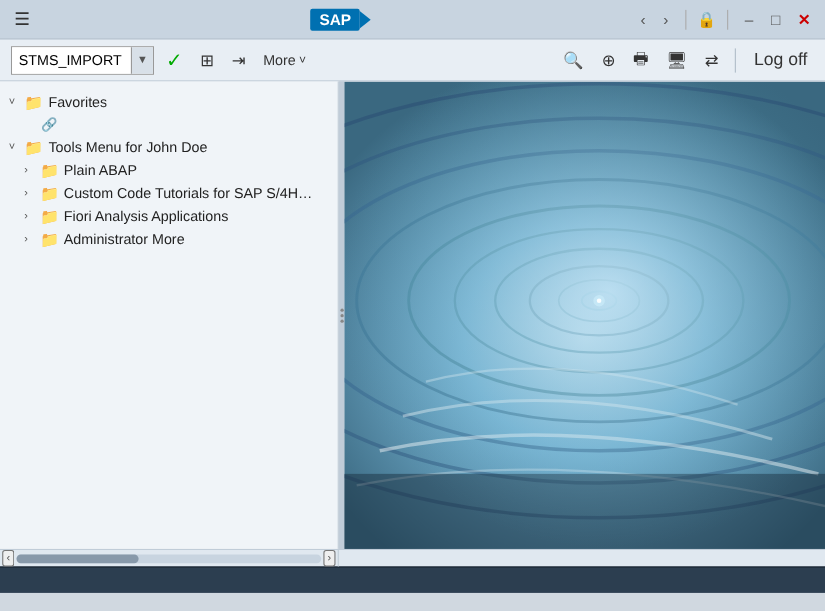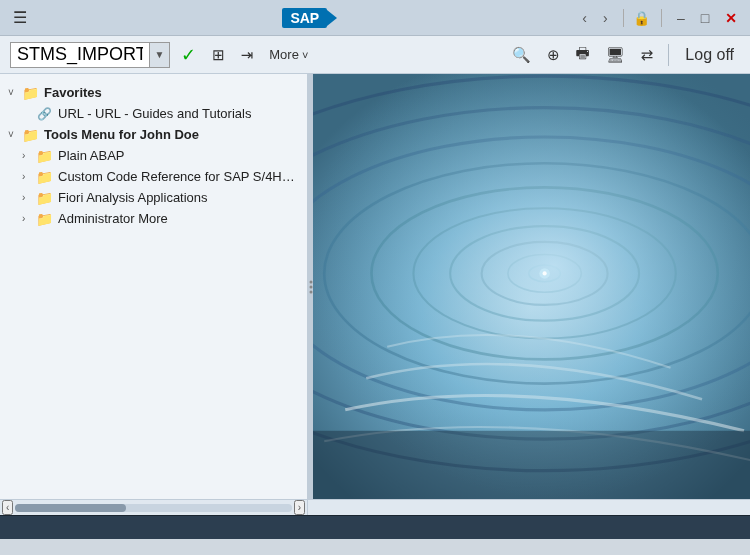--- a/index.html
+++ b/index.html
@@ -91,23 +91,23 @@
     .toolbar-input-wrap {
       display: flex;
       align-items: center;
       border: 1px solid #999;
       background: white;
       height: 26px;
     }
     .toolbar-input {
       border: none;
       outline: none;
-      font-size: 18px;
+      font-size: 13px;
       padding: 0 6px;
-      width: 138px;
+      width: 108px;
       height: 100%;
     }
     .dropdown-arrow {
       background: #d8e0e8;
       border-left: 1px solid #999;
       height: 100%;
       width: 20px;
       display: flex;
       align-items: center;
       justify-content: center;
@@ -194,21 +194,21 @@
       color: #0070b1;
       font-size: 12px;
     }
     .nav-label {
       font-size: 13px;
       color: #222;
       overflow: hidden;
       text-overflow: ellipsis;
     }
     .nav-section-header {
-      font-weight: bold;
+      font-weight: normal;
     }
     .nav-indent-1 { padding-left: 22px; }
 
     
     .image-panel {
       flex: 1;
       overflow: hidden;
       position: relative;
     }
     .ripple-canvas {
@@ -369,39 +369,38 @@
 
     <div class="nav-item">
       <span class="nav-chevron">˅</span>
       <span class="nav-icon folder-icon">📁</span>
       <span class="nav-label nav-section-header">Favorites</span>
     </div>
 
     <div class="nav-item nav-indent-1">
       <span class="nav-chevron"></span>
       <span class="nav-icon bookmark-icon">🔗</span>
-      <span class="nav-label">URL - URL - Guides and Tutorials</span>
     </div>
 
     <div class="nav-item">
       <span class="nav-chevron">˅</span>
       <span class="nav-icon folder-icon">📁</span>
       <span class="nav-label nav-section-header">Tools Menu for John Doe</span>
     </div>
 
     <div class="nav-item nav-indent-1">
       <span class="nav-chevron">›</span>
       <span class="nav-icon folder-icon">📁</span>
       <span class="nav-label">Plain ABAP</span>
     </div>
 
     <div class="nav-item nav-indent-1">
       <span class="nav-chevron">›</span>
       <span class="nav-icon folder-icon">📁</span>
-      <span class="nav-label">Custom Code Reference for SAP S/4H…</span>
+      <span class="nav-label">Custom Code Tutorials for SAP S/4H…</span>
     </div>
 
     <div class="nav-item nav-indent-1">
       <span class="nav-chevron">›</span>
       <span class="nav-icon folder-icon">📁</span>
       <span class="nav-label">Fiori Analysis Applications</span>
     </div>
 
     <div class="nav-item nav-indent-1">
       <span class="nav-chevron">›</span>

